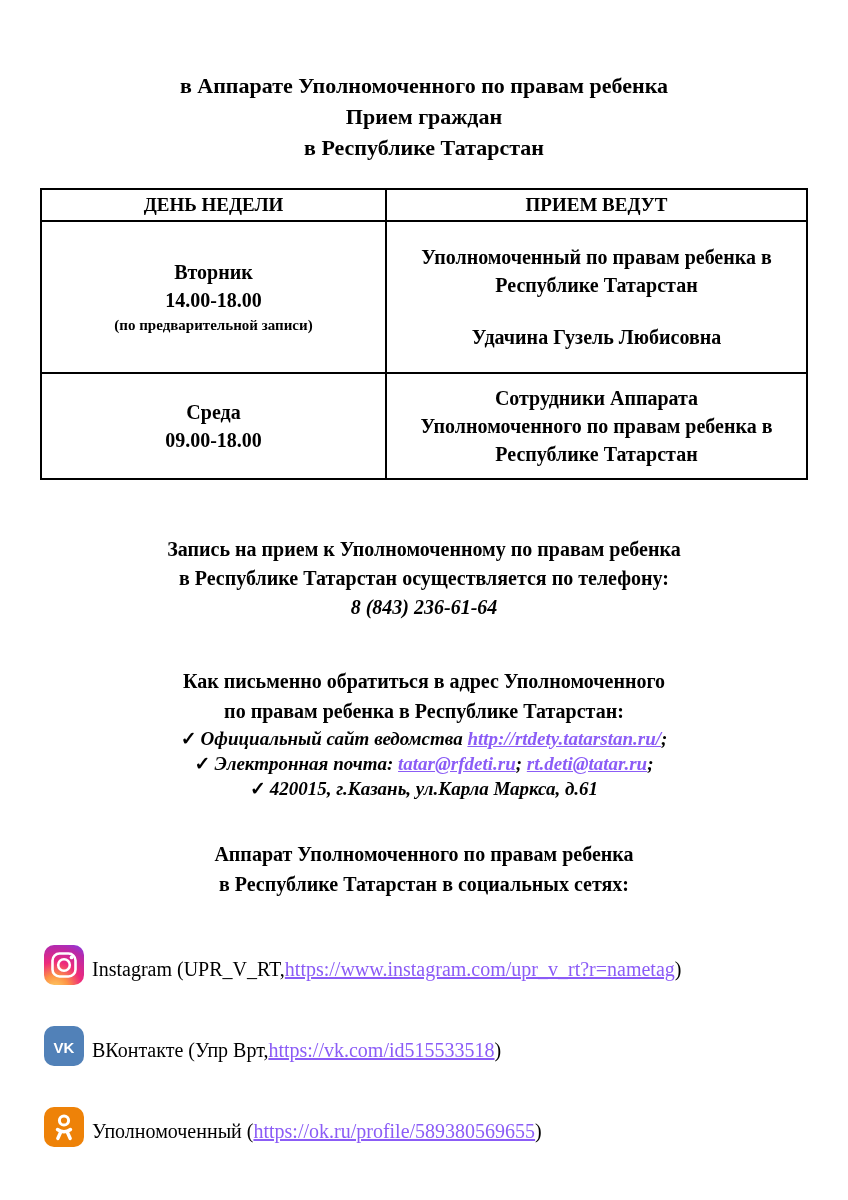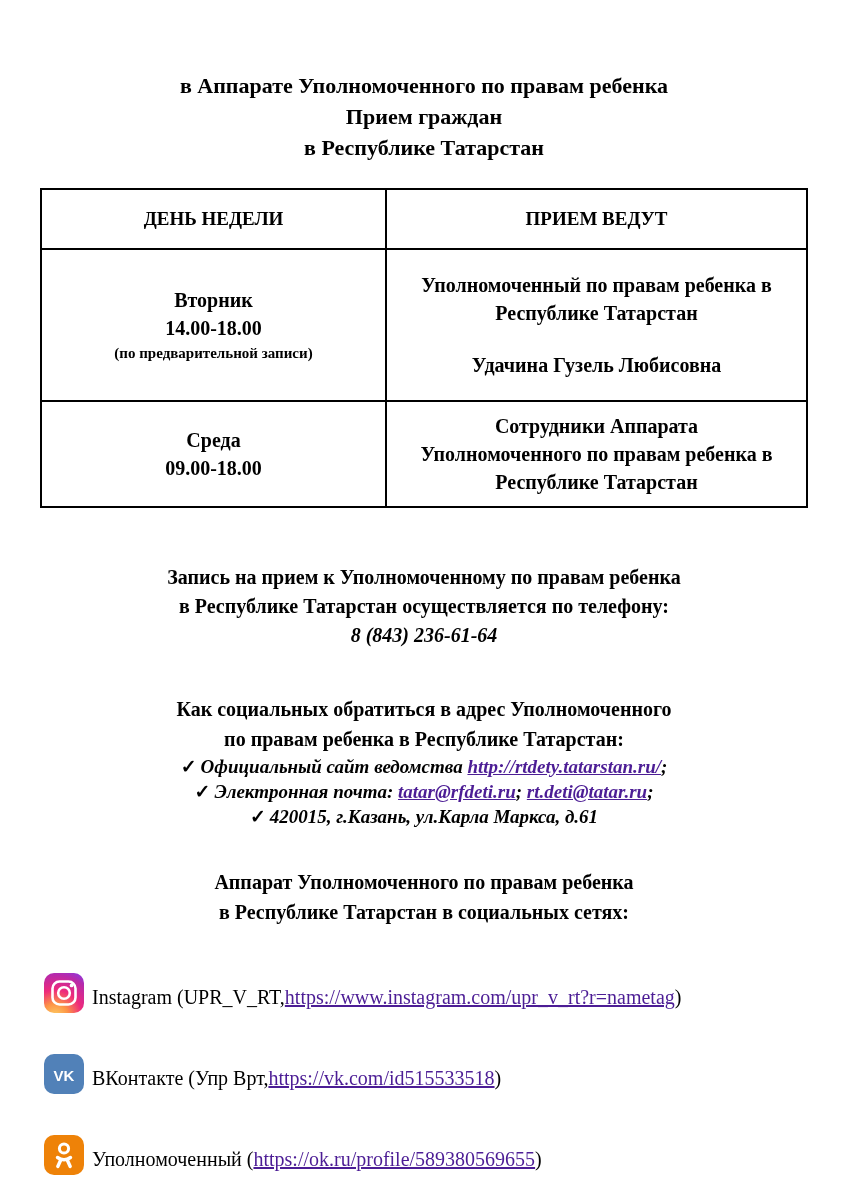--- a/index.html
+++ b/index.html
@@ -16,21 +16,21 @@
   .doc-title { text-align: center; font-weight: bold; font-size: 22px; line-height: 31px; }
 
   
   .schedule-table {
     margin-top: 25px; width: 768px;
     border-collapse: collapse; table-layout: fixed;
   }
   .schedule-table th, .schedule-table td { border: 2px solid #000; }
   .schedule-table th {
     font-size: 19px; font-weight: bold; height: 31px; text-align: center;
-    vertical-align: middle; padding: 18px;
+    vertical-align: middle; padding: 4px;
   }
   .col-day { width: 345px; }
   .schedule-table td {
     text-align: center; vertical-align: middle;
     font-weight: bold; font-size: 20px; line-height: 28px; padding: 4px 8px;
   }
   .row-1 { height: 152px; }
   .row-2 { height: 106px; }
   .cell-note { font-size: 15px; line-height: 22px; }
   .who-gap { height: 24px; }
@@ -38,21 +38,21 @@
   
   .phone-block { margin-top: 55px; text-align: center; font-weight: bold; font-size: 20px; line-height: 29px; }
   .phone-number { font-style: italic; }
 
   
   .letter-block { margin-top: 44px; text-align: center; }
   .letter-heading { font-weight: bold; font-size: 20px; line-height: 30px; }
   .letter-item { font-style: italic; font-weight: bold; font-size: 19px; line-height: 25px; }
   .check { font-style: normal; margin-right: 4px; }
 
-  a.doc-link { color: #4c1d95; text-decoration: underline; cursor: pointer; }
+  a.doc-link { color: #8b5cf6; text-decoration: underline; cursor: pointer; }
 
   
   .social-heading { margin-top: 38px; text-align: center; font-weight: bold; font-size: 20px; line-height: 30px; }
   .social-list { margin-top: 46px; padding-left: 4px; }
   .social-row { display: flex; align-items: center; margin-bottom: 33px; font-size: 20px; }
   .social-icon { width: 40px; height: 48px; flex: 0 0 40px; margin-right: 8px; }
   .social-icon svg { display: block; width: 40px; height: 40px; }
 </style>
 </head>
 <body>
@@ -99,21 +99,21 @@
     </table>
 
   <div class="phone-block">
     <div>Запись на прием к Уполномоченному по правам ребенка</div>
     <div>в Республике Татарстан осуществляется по телефону:</div>
     <div class="phone-number">8 (843) 236-61-64</div>
   </div>
 
   <div class="letter-block">
     <div class="letter-heading">
-      <div>Как социальных обратиться в адрес Уполномоченного</div>
+      <div>Как письменно обратиться в адрес Уполномоченного</div>
       <div>по правам ребенка в Республике Татарстан:</div>
     </div>
     <div class="letter-item">
       <span class="check">✓</span><span>Официальный сайт ведомства </span><a class="doc-link">http://rtdety.tatarstan.ru/</a><span>;</span>
     </div>
     <div class="letter-item">
       <span class="check">✓</span><span>Электронная почта: </span><a class="doc-link">tatar@rfdeti.ru</a><span>; </span><a class="doc-link">rt.deti@tatar.ru</a><span>;</span>
     </div>
     <div class="letter-item">
       <span class="check">✓</span><span>420015, г.Казань, ул.Карла Маркса, д.61</span>

